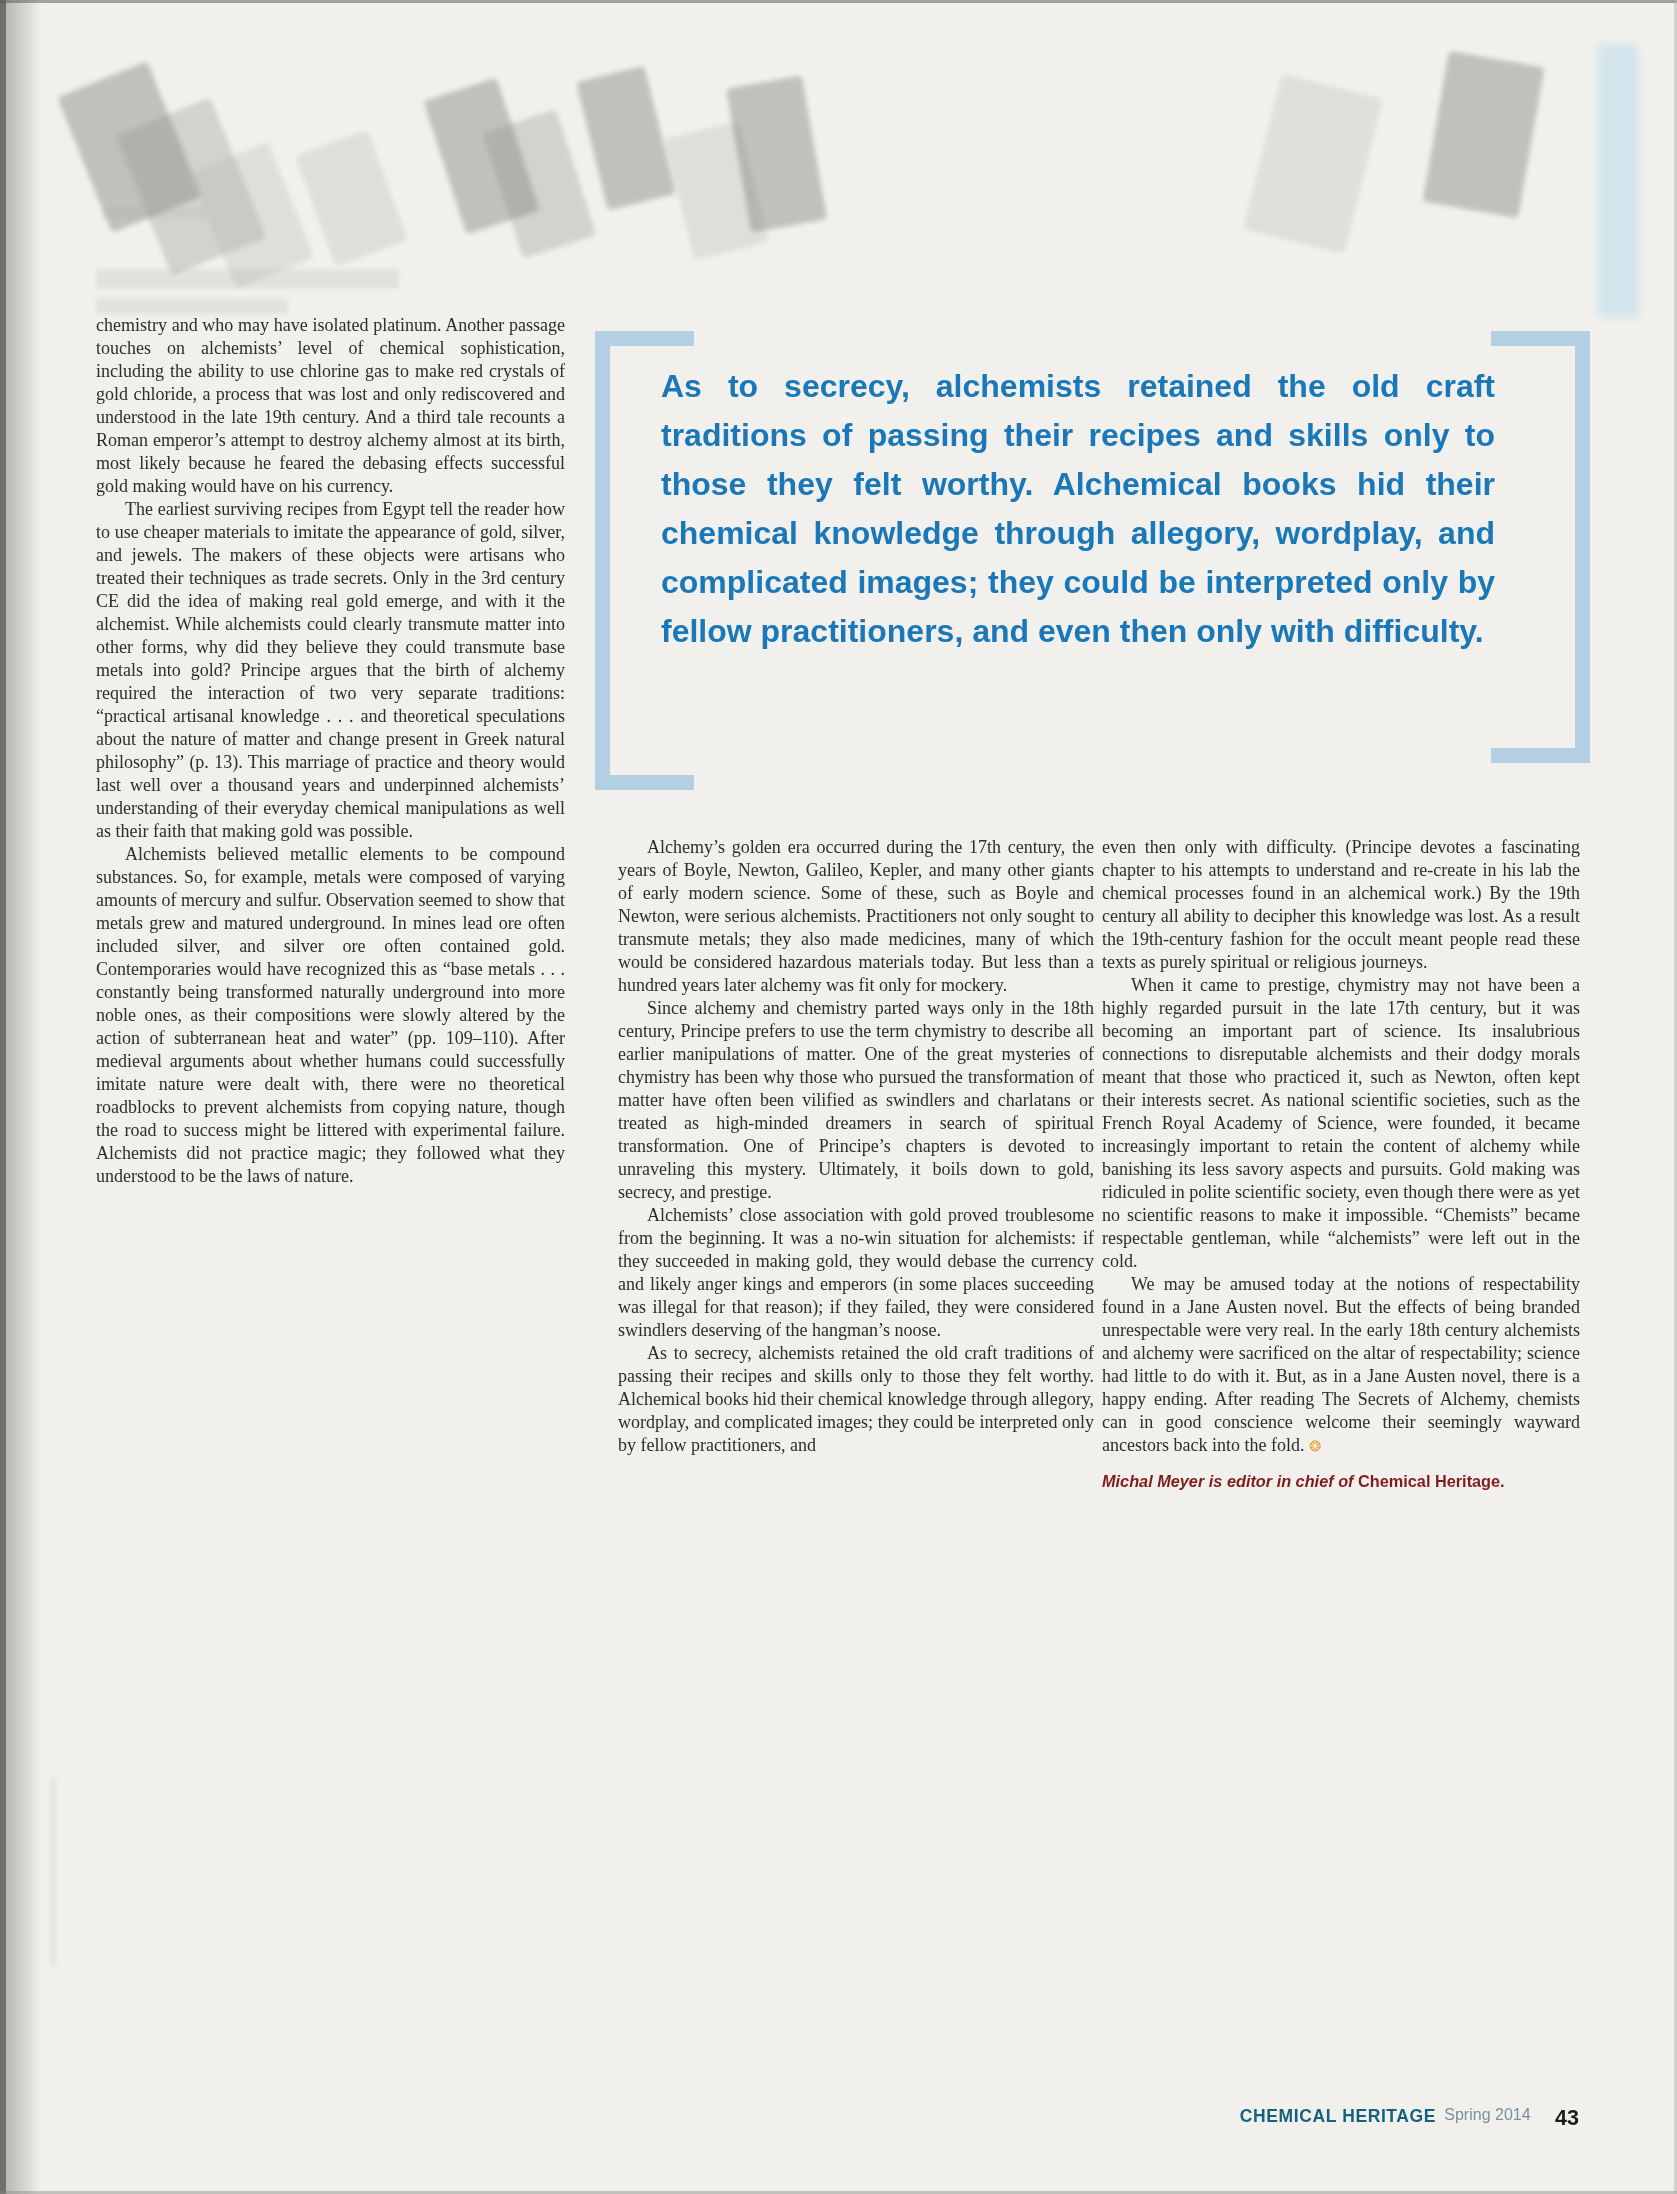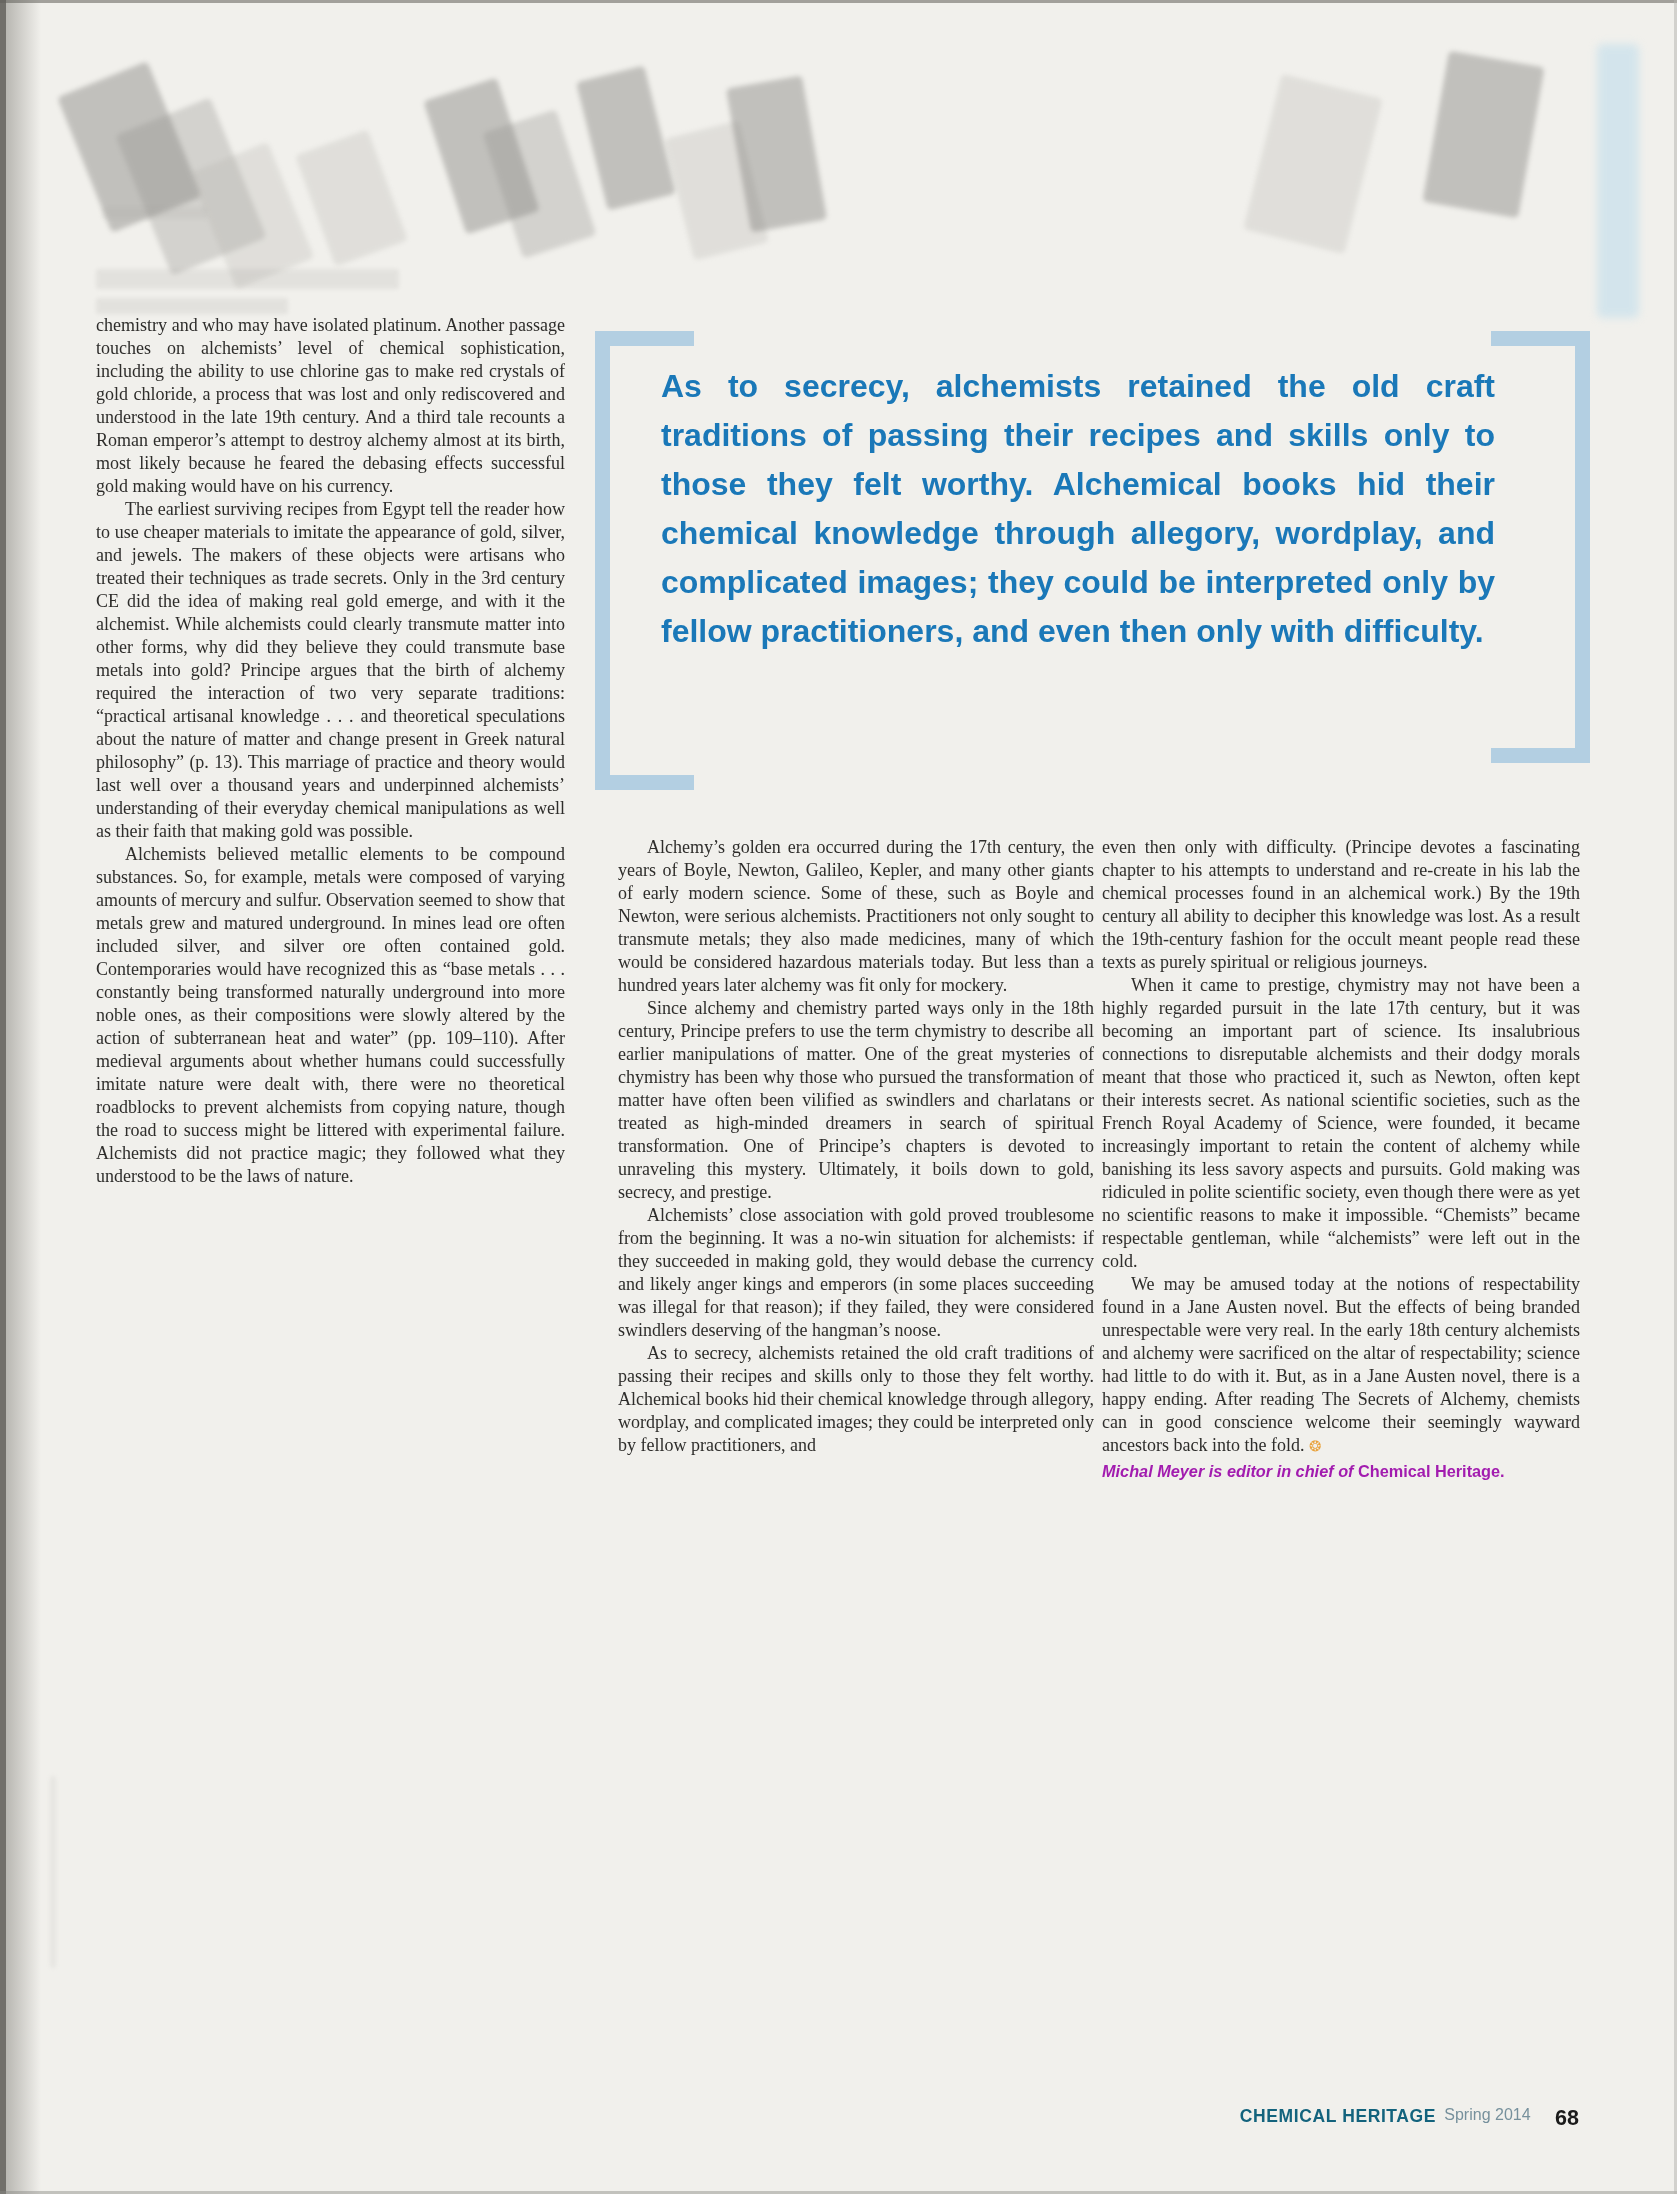--- a/index.html
+++ b/index.html
@@ -56,24 +56,24 @@
   #colwrap-1 { left:96px;  top:314px;  width:469px; }
   #colwrap-2 { left:600px; top:836px; width:476px;margin-left:18px; }
   #colwrap-3 { left:1102px; top:836px; width:478px; }
   .col p.para { margin:0; }
   .col p.indent { text-indent:29px; }
   .it { }
   .orn { color:var(--ornament-orange, #e9a23b); font-family:"DejaVu Sans",sans-serif; font-size:.82em; }
 
   
   .byline {
-    margin-top:4px;
+    margin-top:14px;
     font-family:"Liberation Sans","DejaVu Sans",sans-serif;
     font-weight:600; font-size:16.3px; line-height:21px;
-    text-align:left; color:#a21caf;
+    text-align:left; color:#7f1d1d;
   }
   .byline .it { font-style:italic; }
 
   
   .footer {
     position:absolute; top:2106px; right:98px;
     display:flex; align-items:flex-start;
     font-family:"Liberation Sans","DejaVu Sans",sans-serif;
   }
   .footer-mag   { font-weight:bold; font-size:17.5px; letter-spacing:0.6px; color:var(--footer-teal, #13637d); }
@@ -132,17 +132,17 @@
         <p class="para"><span>even then only with difficulty. (Principe devotes a fascinating chapter to his attempts to understand and re-create in his lab the chemical processes found in an alchemical work.) By the 19th century all ability to decipher this knowledge was lost. As a result the 19th-century fashion for the occult meant people read these texts as purely spiritual or religious journeys.</span></p>
         <p class="para indent"><span>When it came to prestige, chymistry may not have been a highly regarded pursuit in the late 17th century, but it was becoming an important part of science. Its insalubrious connections to disreputable alchemists and their dodgy morals meant that those who practiced it, such as Newton, often kept their interests secret. As national scientific societies, such as the French Royal Academy of Science, were founded, it became increasingly important to retain the content of alchemy while banishing its less savory aspects and pursuits. Gold making was ridiculed in polite scientific society, even though there were as yet no scientific reasons to make it impossible. “Chemists” became respectable gentleman, while “alchemists” were left out in the cold.</span></p>
         <p class="para indent"><span>We may be amused today at the notions of respectability found in a Jane Austen novel. But the effects of being branded unrespectable were very real. In the early 18th century alchemists and alchemy were sacrificed on the altar of respectability; science had little to do with it. But, as in a Jane Austen novel, there is a happy ending. After reading </span><span class="it">The Secrets of Alchemy</span><span>, chemists can in good conscience welcome their seemingly wayward ancestors back into the fold. </span><span class="orn">❂</span></p>
       </div>
     <div class="byline" id="byline"><span class="it">Michal Meyer is editor in chief of </span><span>Chemical Heritage.</span></div>
   </div>
 
   <div class="footer">
     <span class="footer-mag">CHEMICAL HERITAGE</span>
     <span class="footer-issue">Spring 2014</span>
-    <span class="footer-num">68</span>
+    <span class="footer-num">43</span>
   </div>
 
 </div>
 
 
 </body></html>

